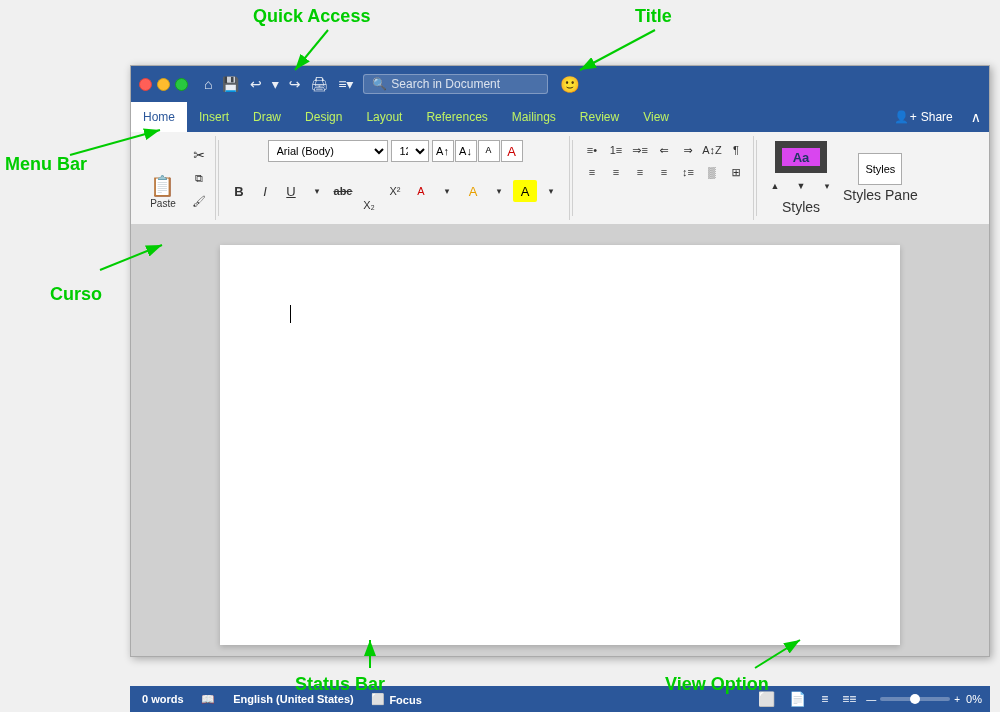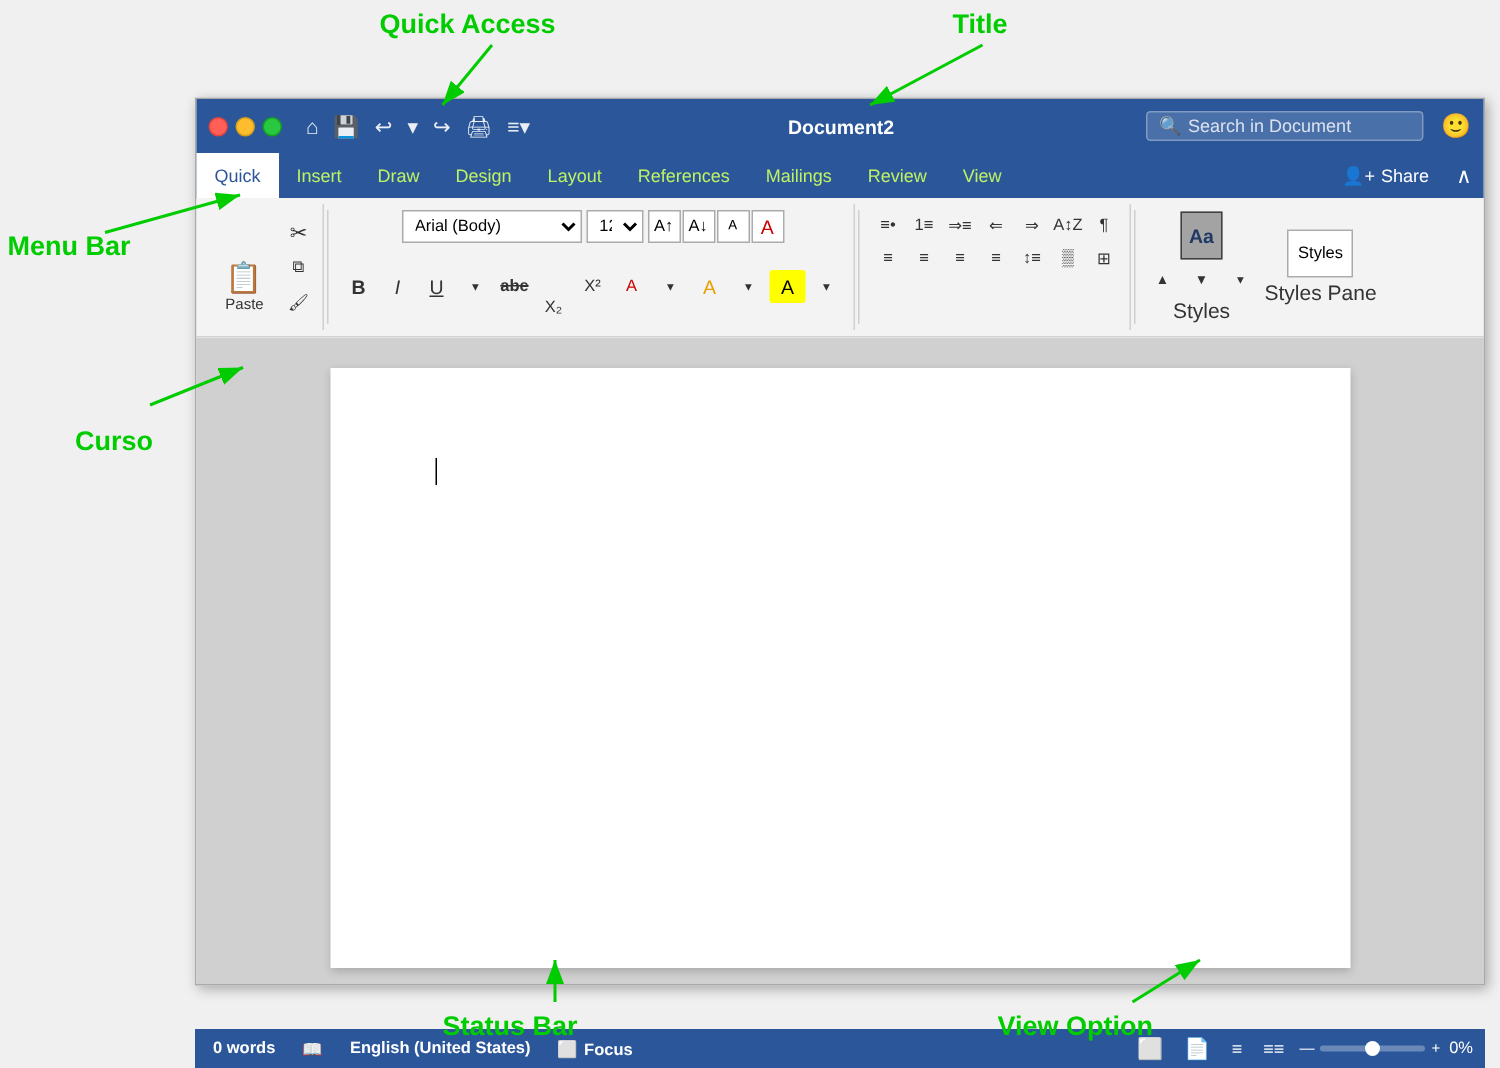--- a/index.html
+++ b/index.html
@@ -258,24 +258,24 @@
       border: none;
       cursor: pointer;
       border-radius: 2px;
       font-size: 11px;
       display: flex;
       align-items: center;
       justify-content: center;
       color: #333;
     }
     .styles-preview {
-      width: 28px;
+      width: 52px;
       height: 32px;
-      border: 1px solid #404040;
-      background: #a3a3a3;
+      border: 7px solid #404040;
+      background: #d946ef;
       display: flex;
       align-items: center;
       justify-content: center;
       font-size: 13px;
       font-weight: bold;
       color: #1f3864;
     }
     .styles-label { font-size: 14px; margin-top: 2px; color: #333; }
 
     
@@ -393,31 +393,30 @@
     <div class="title-icons">
       <button class="title-icon-btn">⌂</button>
       <button class="title-icon-btn">💾</button>
       <button class="title-icon-btn">↩</button>
       <button class="title-icon-btn">▾</button>
       <button class="title-icon-btn">↪</button>
       <button class="title-icon-btn">🖨</button>
       <button class="title-icon-btn">≡▾</button>
     </div>
 
-    <div class="title-center">Document2</div>
 
     <div class="search-box">
       <span>🔍</span>
       <span style="font-size:12px;">Search in Document</span>
     </div>
     <span class="emoji-btn">🙂</span>
   </div>
 
   <div class="menu-bar">
-    <div class="menu-item active">Quick</div>
+    <div class="menu-item active">Home</div>
     <div class="menu-item">Insert</div>
     <div class="menu-item">Draw</div>
     <div class="menu-item">Design</div>
     <div class="menu-item">Layout</div>
     <div class="menu-item">References</div>
     <div class="menu-item">Mailings</div>
     <div class="menu-item">Review</div>
     <div class="menu-item">View</div>
     <div class="menu-right">
       <div class="share-btn">

